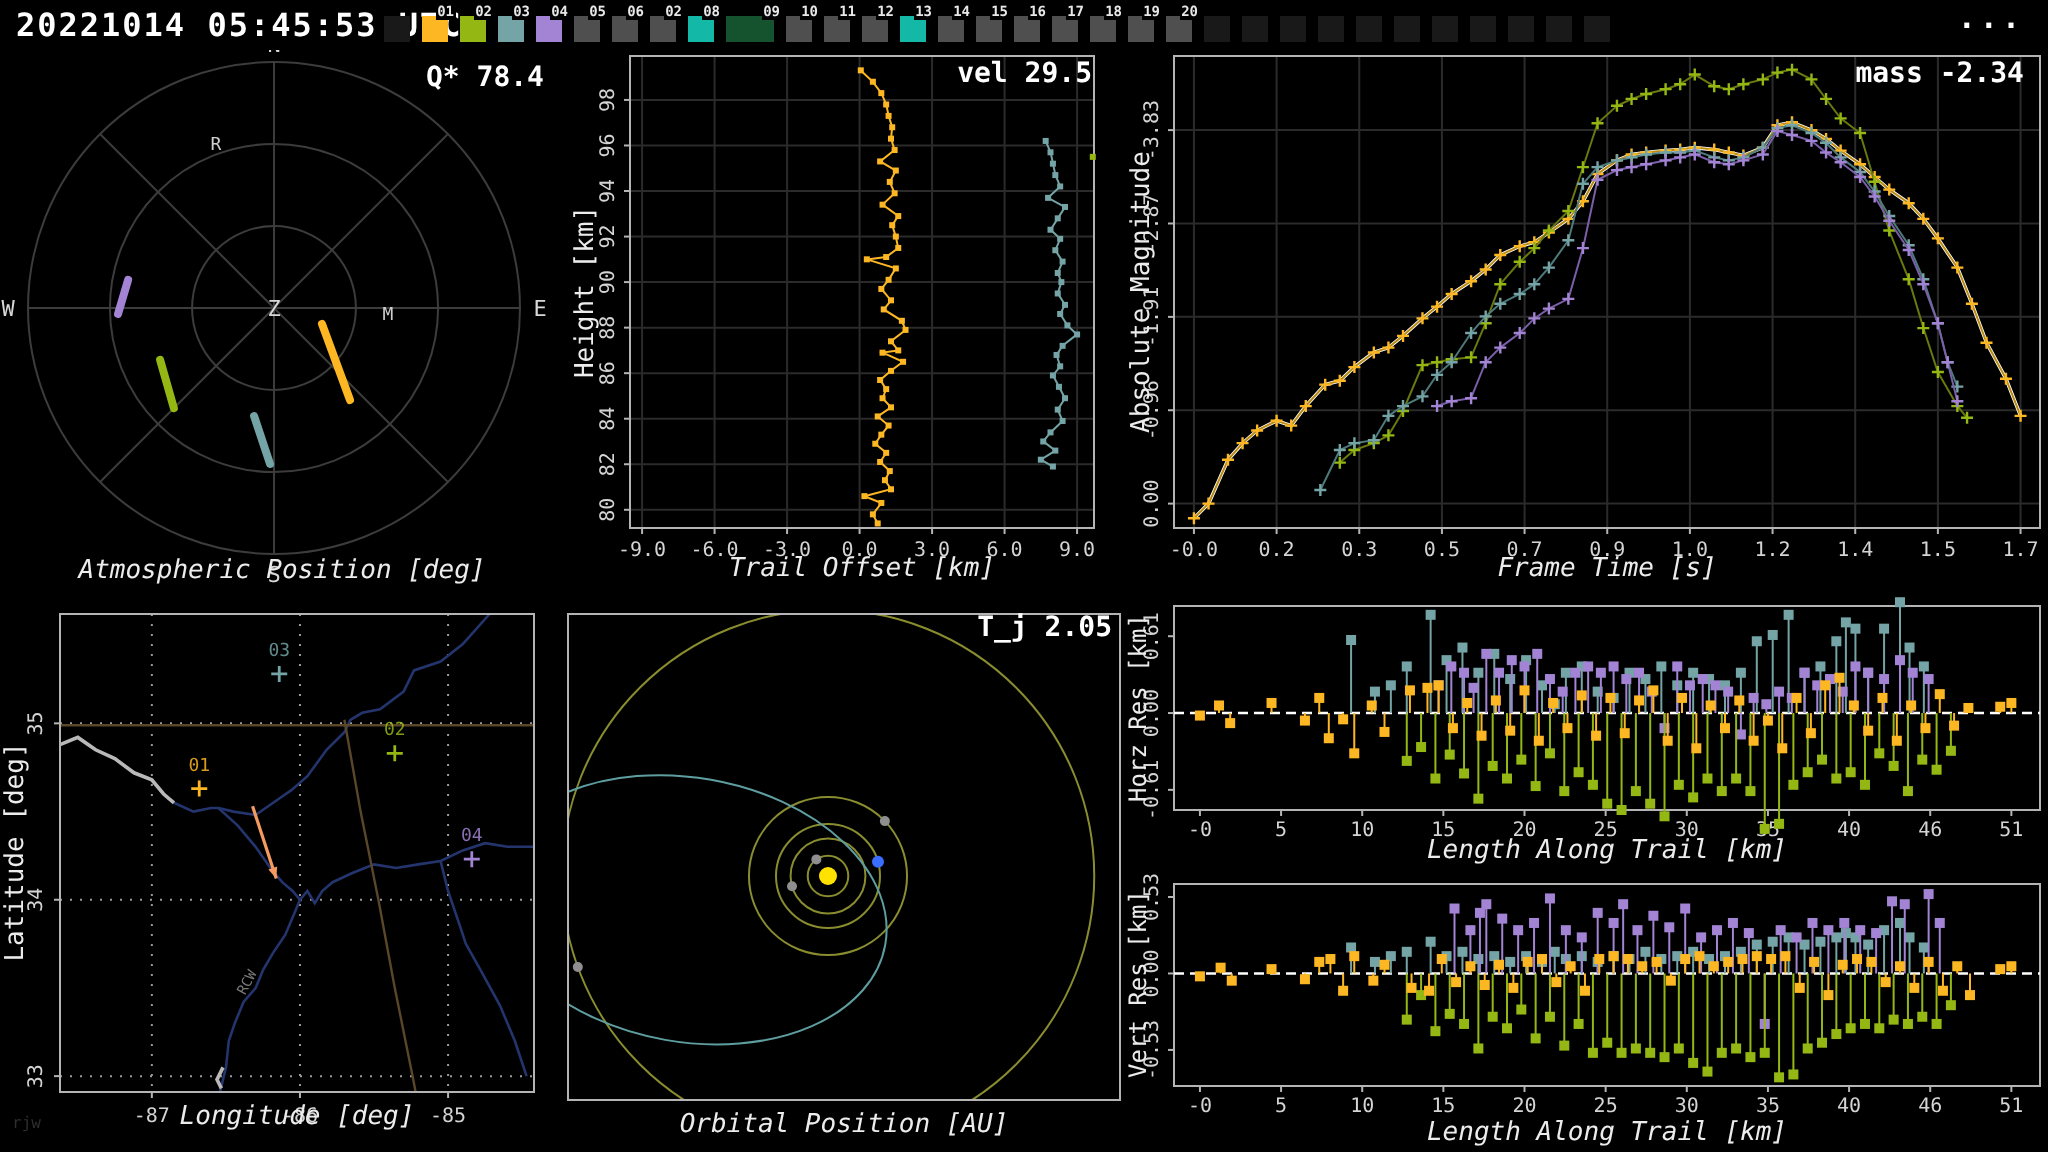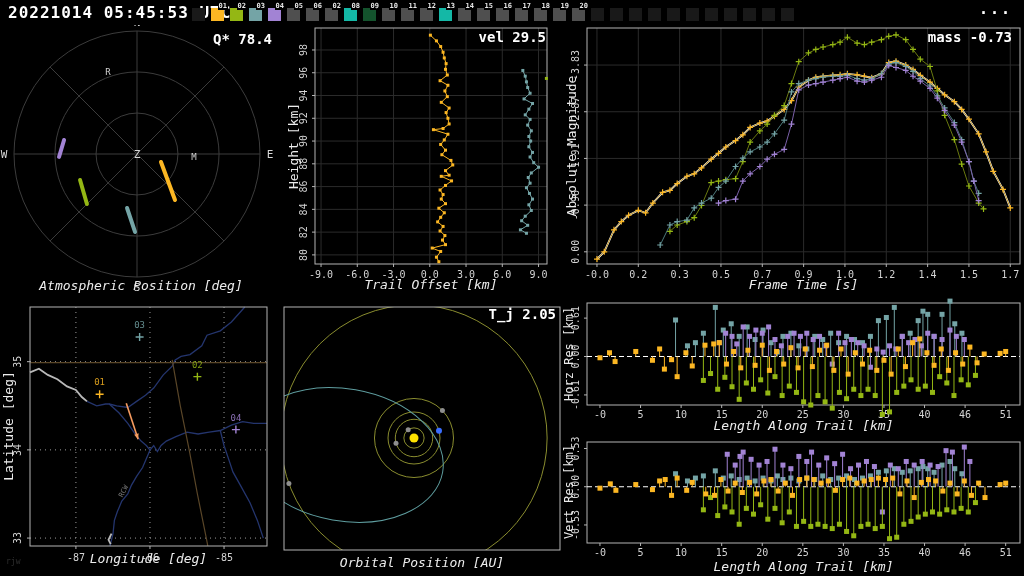--- a/index.html
+++ b/index.html
@@ -44,21 +44,21 @@
         </div>
         <div class="chip" style="background: rgb(79, 79, 79);">
           <span class="tag">06</span>
         </div>
         <div class="chip" style="background: rgb(79, 79, 79);">
           <span class="tag">02</span>
         </div>
         <div class="chip" style="background: #14b8a6;">
           <span class="tag">08</span>
         </div>
-        <div class="chip" style="background: #14532d;">
+        <div class="chip" style="background: #14532d; padding-left: 11px;">
           <span class="tag">09</span>
         </div>
         <div class="chip" style="background: rgb(79, 79, 79);">
           <span class="tag">10</span>
         </div>
         <div class="chip" style="background: rgb(79, 79, 79);">
           <span class="tag">11</span>
         </div>
         <div class="chip" style="background: rgb(79, 79, 79);">
           <span class="tag">12</span>
@@ -330,21 +330,21 @@
         <path d="M31.96799550814149 234.12396694214877H37.96799550814149M34.96799550814149 231.12396694214877V237.12396694214877M39.261650758001124 226.8099173553719H45.261650758001124M42.261650758001124 223.8099173553719V229.8099173553719M48.986524424480635 204.8677685950413H54.986524424480635M51.986524424480635 201.8677685950413V207.8677685950413M56.28017967434026 196.5785123966942H62.28017967434026M59.28017967434026 193.5785123966942V199.5785123966942M63.5738349241999 190.2396694214876H69.5738349241999M66.5738349241999 187.2396694214876V193.2396694214876M73.2987085906794 185.36363636363635H79.2987085906794M76.2987085906794 182.36363636363635V188.36363636363635M80.59236384053904 187.80165289256198H86.59236384053904M83.59236384053904 184.80165289256198V190.80165289256198M87.88601909039865 178.0495867768595H93.88601909039865M90.88601909039865 175.0495867768595V181.0495867768595M97.61089275687816 167.3223140495868H103.61089275687816M100.61089275687816 164.3223140495868V170.3223140495868M104.90454800673778 165.37190082644628H110.90454800673778M107.90454800673778 162.37190082644628V168.37190082644628M112.19820325659742 158.54545454545453H118.19820325659742M115.19820325659742 155.54545454545453V161.54545454545453M121.92307692307692 151.2314049586777H127.92307692307692M124.92307692307692 148.2314049586777V154.2314049586777M129.21673217293656 148.79338842975207H135.21673217293656M132.21673217293656 145.79338842975207V151.79338842975207M136.51038742279616 142.9421487603306H142.51038742279616M139.51038742279616 139.9421487603306V145.9421487603306M146.2352610892757 134.16528925619835H152.2352610892757M149.2352610892757 131.16528925619835V137.16528925619835M153.52891633913532 128.31404958677683H159.52891633913532M156.52891633913532 125.31404958677683V131.31404958677683M160.82257158899498 121.97520661157024H166.82257158899498M163.82257158899498 118.97520661157024V124.97520661157024M170.54744525547446 115.63636363636364H176.54744525547446M173.54744525547446 112.63636363636364V118.63636363636364M177.84110050533408 109.78512396694215H183.84110050533408M180.84110050533408 106.78512396694215V112.78512396694215M185.13475575519374 102.4710743801653H191.13475575519374M188.13475575519374 99.4710743801653V105.4710743801653M194.85962942167325 98.08264462809916H200.85962942167325M197.85962942167325 95.08264462809916V101.08264462809916M202.15328467153284 96.13223140495867H208.15328467153284M205.15328467153284 93.13223140495867V99.13223140495867M209.4469399213925 91.25619834710744H215.4469399213925M212.4469399213925 88.25619834710744V94.25619834710744M219.171813587872 84.42975206611571H225.171813587872M222.171813587872 81.42975206611571V87.42975206611571M226.46546883773163 75.65289256198346H232.46546883773163M229.46546883773163 72.65289256198346V78.65289256198346M233.75912408759126 62H239.75912408759126M236.75912408759126 59V65M243.48399775407074 55.17355371900826H249.48399775407074M246.48399775407074 52.17355371900826V58.17355371900826M250.77765300393037 52.24793388429752H256.77765300393037M253.77765300393037 49.24793388429752V55.24793388429752M258.07130825379005 51.27272727272726H264.07130825379005M261.07130825379005 48.27272727272726V54.27272727272726M267.7961819202695 50.29752066115701H273.7961819202695M270.7961819202695 47.29752066115701V53.29752066115701M275.08983717012916 49.8099173553719H281.08983717012916M278.08983717012916 46.8099173553719V52.8099173553719M282.3834924199888 48.83471074380165H288.3834924199888M285.3834924199888 45.83471074380165V51.83471074380165M292.10836608646827 49.8099173553719H298.10836608646827M295.10836608646827 46.8099173553719V52.8099173553719M299.40202133632795 51.27272727272726H305.40202133632795M302.40202133632795 48.27272727272726V54.27272727272726M306.6956765861875 52.73553719008265H312.6956765861875M309.6956765861875 49.73553719008265V55.73553719008265M316.420550252667 48.83471074380165H322.420550252667M319.420550252667 45.83471074380165V51.83471074380165M323.7142055025267 37.619834710743795H329.7142055025267M326.7142055025267 34.619834710743795V40.619834710743795M331.0078607523863 36.157024793388416H337.0078607523863M334.0078607523863 33.157024793388416V39.157024793388416M340.73273441886585 40.05785123966941H346.73273441886585M343.73273441886585 37.05785123966941V43.05785123966941M348.02638966872547 44.44628099173552H354.02638966872547M351.02638966872547 41.44628099173552V47.44628099173552M355.3200449185851 50.29752066115701H361.3200449185851M358.3200449185851 47.29752066115701V53.29752066115701M365.0449185850646 57.123966942148755H371.0449185850646M368.0449185850646 54.123966942148755V60.123966942148755M372.3385738349242 63.462809917355365H378.3385738349242M375.3385738349242 60.462809917355365V66.46280991735537M379.63222908478383 69.80165289256198H385.63222908478383M382.63222908478383 66.80165289256198V72.80165289256198M389.3571027512633 76.62809917355371H395.3571027512633M392.3571027512633 73.62809917355371V79.62809917355371M396.65075800112294 84.42975206611571H402.65075800112294M399.65075800112294 81.42975206611571V87.42975206611571M403.94441325098256 94.18181818181817H409.94441325098256M406.94441325098256 91.18181818181817V97.18181818181817M413.6692869174621 108.80991735537191H419.6692869174621M416.6692869174621 105.80991735537191V111.80991735537191M420.9629421673217 126.85123966942149H426.9629421673217M423.9629421673217 123.85123966942149V129.8512396694215M428.2565974171813 146.35537190082644H434.2565974171813M431.2565974171813 143.35537190082644V149.35537190082644M437.98147108366084 164.396694214876H443.98147108366084M440.98147108366084 161.396694214876V167.396694214876M445.27512633352046 182.92561983471074H451.27512633352046M448.27512633352046 179.92561983471074V185.92561983471074" stroke="#fcb723" stroke-width="1.2" fill="none"></path>
         <polyline points="107.9,206.3 115.2,200.0 124.9,196.6 132.2,192.7 139.5,180.5 149.2,157.6 156.5,156.1 163.8,154.6 173.5,153.7 180.8,136.6 188.1,117.1 197.9,105.9 205.2,99.1 212.4,90.3 222.2,80.5 229.5,58.6 236.8,36.6 246.5,27.9 253.8,24.5 261.1,22.0 270.8,19.6 278.1,17.1 285.4,12.3 295.1,18.1 302.4,19.6 309.7,17.1 319.4,14.7 326.7,11.3 334.0,9.8 343.7,14.7 351.0,24.5 358.3,34.2 368.0,41.5 375.3,65.9 382.6,90.3 392.4,114.7 399.7,139.0 406.9,161.0 416.7,178.0 421.5,183.9" fill="none" stroke="#69790f" stroke-width="1"></polyline>
         <path d="M104.90454800673778 206.3305785123967H110.90454800673778M107.90454800673778 203.3305785123967V209.3305785123967M112.19820325659742 199.9917355371901H118.19820325659742M115.19820325659742 196.9917355371901V202.9917355371901M121.92307692307692 196.5785123966942H127.92307692307692M124.92307692307692 193.5785123966942V199.5785123966942M129.21673217293656 192.6776859504132H135.21673217293656M132.21673217293656 189.6776859504132V195.6776859504132M136.51038742279616 180.48760330578511H142.51038742279616M139.51038742279616 177.48760330578511V183.48760330578511M146.2352610892757 157.5702479338843H152.2352610892757M149.2352610892757 154.5702479338843V160.5702479338843M153.52891633913532 156.1074380165289H159.52891633913532M156.52891633913532 153.1074380165289V159.1074380165289M160.82257158899498 154.64462809917356H166.82257158899498M163.82257158899498 151.64462809917356V157.64462809917356M170.54744525547446 153.6694214876033H176.54744525547446M173.54744525547446 150.6694214876033V156.6694214876033M177.84110050533408 136.60330578512398H183.84110050533408M180.84110050533408 133.60330578512398V139.60330578512398M185.13475575519374 117.09917355371901H191.13475575519374M188.13475575519374 114.09917355371901V120.09917355371901M194.85962942167325 105.88429752066115H200.85962942167325M197.85962942167325 102.88429752066115V108.88429752066115M202.15328467153284 99.05785123966942H208.15328467153284M205.15328467153284 96.05785123966942V102.05785123966942M209.4469399213925 90.2809917355372H215.4469399213925M212.4469399213925 87.2809917355372V93.2809917355372M219.171813587872 80.5289256198347H225.171813587872M222.171813587872 77.5289256198347V83.5289256198347M226.46546883773163 58.58677685950412H232.46546883773163M229.46546883773163 55.58677685950412V61.58677685950412M233.75912408759126 36.64462809917355H239.75912408759126M236.75912408759126 33.64462809917355V39.64462809917355M243.48399775407074 27.867768595041312H249.48399775407074M246.48399775407074 24.867768595041312V30.867768595041312M250.77765300393037 24.454545454545432H256.77765300393037M253.77765300393037 21.454545454545432V27.454545454545432M258.07130825379005 22.01652892561982H264.07130825379005M261.07130825379005 19.01652892561982V25.01652892561982M267.7961819202695 19.578512396694208H273.7961819202695M270.7961819202695 16.578512396694208V22.578512396694208M275.08983717012916 17.1404958677686H281.08983717012916M278.08983717012916 14.1404958677686V20.1404958677686M282.3834924199888 12.264462809917331H288.3834924199888M285.3834924199888 9.264462809917331V15.264462809917331M292.10836608646827 18.115702479338825H298.10836608646827M295.10836608646827 15.115702479338825V21.115702479338825M299.40202133632795 19.578512396694208H305.40202133632795M302.40202133632795 16.578512396694208V22.578512396694208M306.6956765861875 17.1404958677686H312.6956765861875M309.6956765861875 14.1404958677686V20.1404958677686M316.420550252667 14.702479338842986H322.420550252667M319.420550252667 11.702479338842986V17.702479338842984M323.7142055025267 11.289256198347104H329.7142055025267M326.7142055025267 8.289256198347104V14.289256198347104M331.0078607523863 9.826446280991721H337.0078607523863M334.0078607523863 6.826446280991721V12.826446280991721M340.73273441886585 14.702479338842986H346.73273441886585M343.73273441886585 11.702479338842986V17.702479338842984M348.02638966872547 24.454545454545432H354.02638966872547M351.02638966872547 21.454545454545432V27.454545454545432M355.3200449185851 34.20661157024792H361.3200449185851M358.3200449185851 31.206611570247922V37.20661157024792M365.0449185850646 41.5206611570248H371.0449185850646M368.0449185850646 38.5206611570248V44.5206611570248M372.3385738349242 65.900826446281H378.3385738349242M375.3385738349242 62.900826446281V68.900826446281M379.63222908478383 90.2809917355372H385.63222908478383M382.63222908478383 87.2809917355372V93.2809917355372M389.3571027512633 114.6611570247934H395.3571027512633M392.3571027512633 111.6611570247934V117.6611570247934M396.65075800112294 139.04132231404958H402.65075800112294M399.65075800112294 136.04132231404958V142.04132231404958M403.94441325098256 160.98347107438016H409.94441325098256M406.94441325098256 157.98347107438016V163.98347107438016M413.6692869174621 178.0495867768595H419.6692869174621M416.6692869174621 175.0495867768595V181.0495867768595M418.5317237507019 183.900826446281H424.5317237507019M421.5317237507019 180.900826446281V186.900826446281" stroke="#94b714" stroke-width="1.2" fill="none"></path>
         <polyline points="98.2,220.0 107.9,200.0 115.2,196.6 124.9,195.1 132.2,182.9 139.5,178.0 149.2,173.2 156.5,162.4 163.8,156.1 173.5,141.5 180.8,133.2 188.1,126.9 197.9,122.0 205.2,117.1 212.4,108.8 222.2,95.2 229.5,66.9 236.8,58.6 246.5,55.2 253.8,53.7 261.1,52.2 270.8,51.3 278.1,51.3 285.4,50.3 295.1,53.7 302.4,55.2 309.7,53.7 319.4,48.8 326.7,39.1 334.0,37.6 343.7,41.5 351.0,46.4 358.3,53.7 368.0,61.0 375.3,70.8 382.6,83.0 392.4,97.6 399.7,114.7 406.9,136.6 411.8,156.1 416.7,168.3" fill="none" stroke="#4e7a7c" stroke-width="1"></polyline>
         <path d="M95.17967434025827 219.9834710743802H101.17967434025827M98.17967434025827 216.9834710743802V222.9834710743802M104.90454800673778 199.9917355371901H110.90454800673778M107.90454800673778 196.9917355371901V202.9917355371901M112.19820325659742 196.5785123966942H118.19820325659742M115.19820325659742 193.5785123966942V199.5785123966942M121.92307692307692 195.11570247933886H127.92307692307692M124.92307692307692 192.11570247933886V198.11570247933886M129.21673217293656 182.92561983471074H135.21673217293656M132.21673217293656 179.92561983471074V185.92561983471074M136.51038742279616 178.0495867768595H142.51038742279616M139.51038742279616 175.0495867768595V181.0495867768595M146.2352610892757 173.17355371900825H152.2352610892757M149.2352610892757 170.17355371900825V176.17355371900825M153.52891633913532 162.4462809917355H159.52891633913532M156.52891633913532 159.4462809917355V165.4462809917355M160.82257158899498 156.1074380165289H166.82257158899498M163.82257158899498 153.1074380165289V159.1074380165289M170.54744525547446 141.47933884297518H176.54744525547446M173.54744525547446 138.47933884297518V144.47933884297518M177.84110050533408 133.1900826446281H183.84110050533408M180.84110050533408 130.1900826446281V136.1900826446281M185.13475575519374 126.85123966942149H191.13475575519374M188.13475575519374 123.85123966942149V129.8512396694215M194.85962942167325 121.97520661157024H200.85962942167325M197.85962942167325 118.97520661157024V124.97520661157024M202.15328467153284 117.09917355371901H208.15328467153284M205.15328467153284 114.09917355371901V120.09917355371901M209.4469399213925 108.80991735537191H215.4469399213925M212.4469399213925 105.80991735537191V111.80991735537191M219.171813587872 95.15702479338842H225.171813587872M222.171813587872 92.15702479338842V98.15702479338842M226.46546883773163 66.87603305785126H232.46546883773163M229.46546883773163 63.87603305785126V69.87603305785126M233.75912408759126 58.58677685950412H239.75912408759126M236.75912408759126 55.58677685950412V61.58677685950412M243.48399775407074 55.17355371900826H249.48399775407074M246.48399775407074 52.17355371900826V58.17355371900826M250.77765300393037 53.710743801652896H256.77765300393037M253.77765300393037 50.710743801652896V56.710743801652896M258.07130825379005 52.24793388429752H264.07130825379005M261.07130825379005 49.24793388429752V55.24793388429752M267.7961819202695 51.27272727272726H273.7961819202695M270.7961819202695 48.27272727272726V54.27272727272726M275.08983717012916 51.27272727272726H281.08983717012916M278.08983717012916 48.27272727272726V54.27272727272726M282.3834924199888 50.29752066115701H288.3834924199888M285.3834924199888 47.29752066115701V53.29752066115701M292.10836608646827 53.710743801652896H298.10836608646827M295.10836608646827 50.710743801652896V56.710743801652896M299.40202133632795 55.17355371900826H305.40202133632795M302.40202133632795 52.17355371900826V58.17355371900826M306.6956765861875 53.710743801652896H312.6956765861875M309.6956765861875 50.710743801652896V56.710743801652896M316.420550252667 48.83471074380165H322.420550252667M319.420550252667 45.83471074380165V51.83471074380165M323.7142055025267 39.08264462809917H329.7142055025267M326.7142055025267 36.08264462809917V42.08264462809917M331.0078607523863 37.619834710743795H337.0078607523863M334.0078607523863 34.619834710743795V40.619834710743795M340.73273441886585 41.5206611570248H346.73273441886585M343.73273441886585 38.5206611570248V44.5206611570248M348.02638966872547 46.39669421487602H354.02638966872547M351.02638966872547 43.39669421487602V49.39669421487602M355.3200449185851 53.710743801652896H361.3200449185851M358.3200449185851 50.710743801652896V56.710743801652896M365.0449185850646 61.02479338842975H371.0449185850646M368.0449185850646 58.02479338842975V64.02479338842974M372.3385738349242 70.77685950413222H378.3385738349242M375.3385738349242 67.77685950413222V73.77685950413222M379.63222908478383 82.96694214876031H385.63222908478383M382.63222908478383 79.96694214876031V85.96694214876031M389.3571027512633 97.59504132231405H395.3571027512633M392.3571027512633 94.59504132231405V100.59504132231405M396.65075800112294 114.6611570247934H402.65075800112294M399.65075800112294 111.6611570247934V117.6611570247934M403.94441325098256 136.60330578512398H409.94441325098256M406.94441325098256 133.60330578512398V139.60330578512398M408.80685008422233 156.1074380165289H414.80685008422233M411.80685008422233 153.1074380165289V159.1074380165289M413.6692869174621 168.29752066115702H419.6692869174621M416.6692869174621 165.29752066115702V171.29752066115702" stroke="#74a4a6" stroke-width="1.2" fill="none"></path>
         <polyline points="156.5,178.0 163.8,175.6 173.5,174.1 180.8,156.1 188.1,148.8 197.9,141.5 205.2,134.2 212.4,129.3 222.2,124.4 229.5,99.1 236.8,64.9 246.5,60.0 253.8,58.6 261.1,57.1 270.8,55.2 278.1,53.7 285.4,52.2 295.1,56.1 302.4,57.1 309.7,55.2 319.4,52.2 326.7,40.5 334.0,42.5 343.7,45.4 351.0,51.3 358.3,56.1 368.0,63.5 375.3,73.2 382.6,85.4 392.4,100.0 399.7,117.1 406.9,136.6 411.8,156.1 416.7,175.6" fill="none" stroke="#7a5fa8" stroke-width="1"></polyline>
         <path d="M153.52891633913532 178.0495867768595H159.52891633913532M156.52891633913532 175.0495867768595V181.0495867768595M160.82257158899498 175.61157024793388H166.82257158899498M163.82257158899498 172.61157024793388V178.61157024793388M170.54744525547446 174.1487603305785H176.54744525547446M173.54744525547446 171.1487603305785V177.1487603305785M177.84110050533408 156.1074380165289H183.84110050533408M180.84110050533408 153.1074380165289V159.1074380165289M185.13475575519374 148.79338842975207H191.13475575519374M188.13475575519374 145.79338842975207V151.79338842975207M194.85962942167325 141.47933884297518H200.85962942167325M197.85962942167325 138.47933884297518V144.47933884297518M202.15328467153284 134.16528925619835H208.15328467153284M205.15328467153284 131.16528925619835V137.16528925619835M209.4469399213925 129.2892561983471H215.4469399213925M212.4469399213925 126.28925619834709V132.2892561983471M219.171813587872 124.41322314049587H225.171813587872M222.171813587872 121.41322314049587V127.41322314049587M226.46546883773163 99.05785123966942H232.46546883773163M229.46546883773163 96.05785123966942V102.05785123966942M233.75912408759126 64.92561983471074H239.75912408759126M236.75912408759126 61.925619834710744V67.92561983471074M243.48399775407074 60.049586776859506H249.48399775407074M246.48399775407074 57.049586776859506V63.049586776859506M250.77765300393037 58.58677685950412H256.77765300393037M253.77765300393037 55.58677685950412V61.58677685950412M258.07130825379005 57.123966942148755H264.07130825379005M261.07130825379005 54.123966942148755V60.123966942148755M267.7961819202695 55.17355371900826H273.7961819202695M270.7961819202695 52.17355371900826V58.17355371900826M275.08983717012916 53.710743801652896H281.08983717012916M278.08983717012916 50.710743801652896V56.710743801652896M282.3834924199888 52.24793388429752H288.3834924199888M285.3834924199888 49.24793388429752V55.24793388429752M292.10836608646827 56.148760330578504H298.10836608646827M295.10836608646827 53.148760330578504V59.148760330578504M299.40202133632795 57.123966942148755H305.40202133632795M302.40202133632795 54.123966942148755V60.123966942148755M306.6956765861875 55.17355371900826H312.6956765861875M309.6956765861875 52.17355371900826V58.17355371900826M316.420550252667 52.24793388429752H322.420550252667M319.420550252667 49.24793388429752V55.24793388429752M323.7142055025267 40.54545454545455H329.7142055025267M326.7142055025267 37.54545454545455V43.54545454545455M331.0078607523863 42.49586776859505H337.0078607523863M334.0078607523863 39.49586776859505V45.49586776859505M340.73273441886585 45.42148760330577H346.73273441886585M343.73273441886585 42.42148760330577V48.42148760330577M348.02638966872547 51.27272727272726H354.02638966872547M351.02638966872547 48.27272727272726V54.27272727272726M355.3200449185851 56.148760330578504H361.3200449185851M358.3200449185851 53.148760330578504V59.148760330578504M365.0449185850646 63.462809917355365H371.0449185850646M368.0449185850646 60.462809917355365V66.46280991735537M372.3385738349242 73.21487603305785H378.3385738349242M375.3385738349242 70.21487603305785V76.21487603305785M379.63222908478383 85.40495867768595H385.63222908478383M382.63222908478383 82.40495867768595V88.40495867768595M389.3571027512633 100.03305785123966H395.3571027512633M392.3571027512633 97.03305785123966V103.03305785123966M396.65075800112294 117.09917355371901H402.65075800112294M399.65075800112294 114.09917355371901V120.09917355371901M403.94441325098256 136.60330578512398H409.94441325098256M406.94441325098256 133.60330578512398V139.60330578512398M408.80685008422233 156.1074380165289H414.80685008422233M411.80685008422233 153.1074380165289V159.1074380165289M413.6692869174621 175.61157024793388H419.6692869174621M416.6692869174621 172.61157024793388V178.61157024793388" stroke="#a283d4" stroke-width="1.2" fill="none"></path>
       </svg>
   <div class="ylab" style="left:9px;top:121px;">Absolute Magnitude</div>
   <div class="axlab ctr" style="left:25px;width:433px;top:252px;">Frame Time [s]</div>
-  <div class="pval" style="right:12px;top:4px;">mass -0.73</div>
+  <div class="pval" style="right:12px;top:4px;">mass -2.34</div>
 </div>
 
 <div class="panel" style="left:0;top:295px;width:282px;height:281px;">
   <svg id="svg-map" width="282" height="281">
         <line x1="75.9187500000003" y1="12" x2="75.9187500000003" y2="251" stroke="#9a9a9a" stroke-width="1" stroke-dasharray="1,4"></line>
         <line x1="149.98125000000022" y1="12" x2="149.98125000000022" y2="251" stroke="#9a9a9a" stroke-width="1" stroke-dasharray="1,4"></line>
         <line x1="224.04375000000016" y1="12" x2="224.04375000000016" y2="251" stroke="#9a9a9a" stroke-width="1" stroke-dasharray="1,4"></line>
         <line x1="30" y1="243.062730627306" x2="267" y2="243.062730627306" stroke="#9a9a9a" stroke-width="1" stroke-dasharray="1,4"></line>
         <line x1="30" y1="154.87084870848682" x2="267" y2="154.87084870848682" stroke="#9a9a9a" stroke-width="1" stroke-dasharray="1,4"></line>
         <line x1="30" y1="66.67896678966765" x2="267" y2="66.67896678966765" stroke="#9a9a9a" stroke-width="1" stroke-dasharray="1,4"></line>

